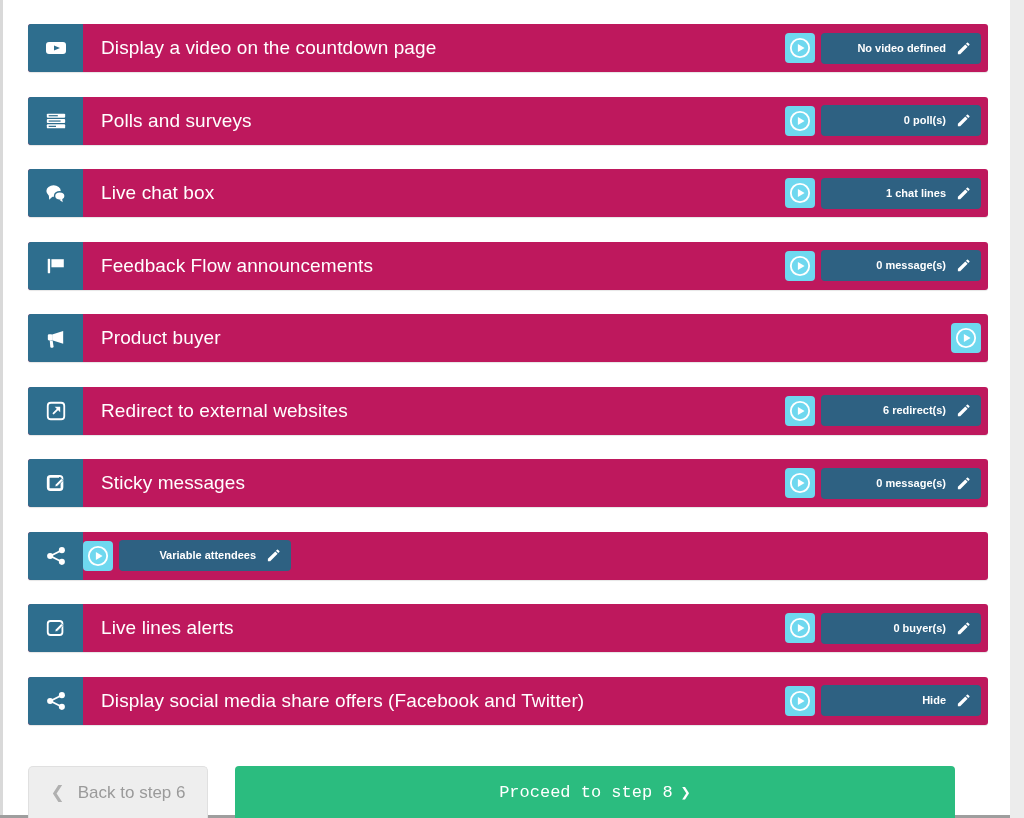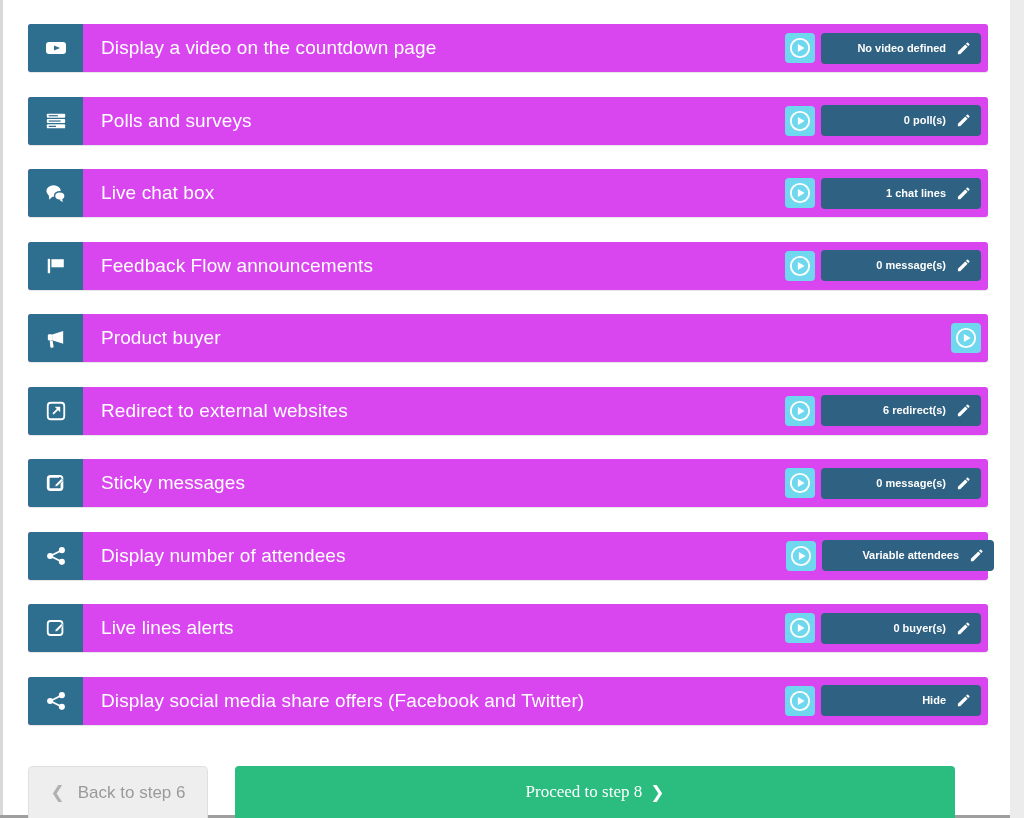--- a/index.html
+++ b/index.html
@@ -49,21 +49,21 @@
     top: 24px;
     width: 960px;
   }
 
   .feature-row {
     position: relative;
     display: flex;
     align-items: stretch;
     height: 48px;
     margin-bottom: 24.5px;
-    background: #d946ef;
+    background: #be185d;
     border-radius: 3px;
     box-shadow: 0 1px 1px rgba(0,0,0,0.10);
   }
 
   .icon-box {
     flex: 0 0 55px;
     background: #2e6e8e;
     border-radius: 3px 0 0 3px;
     display: flex;
     align-items: center;
@@ -168,21 +168,21 @@
     background: #2bbc7f;
     border: none;
     border-radius: 4px 4px 0 0;
     color: #ffffff;
     font-size: 17px;
     display: flex;
     align-items: center;
     justify-content: center;
     gap: 8px;
     cursor: pointer;
-    font-family: Liberation Serif, serif;
+    font-family: Liberation Mono, monospace;
   }
   .proceed-btn .chev { font-size: 17px; }
 </style>
 </head>
 <body>
 
 <div id="page">
 
   <div class="left-edge"></div>
   <div class="right-gutter"></div>
@@ -374,21 +374,20 @@
 
     <div class="feature-row wide">
       <div class="icon-box">
         <svg width="22" height="22" viewBox="0 0 24 24" aria-hidden="true">
           <path d="M17.2 6.3L7.4 11.2M7.4 12.8l9.8 4.9" stroke="#fff" stroke-width="2"></path>
           <circle cx="18.4" cy="5.6" r="3.3" fill="#fff"></circle>
           <circle cx="5.6" cy="12" r="3.3" fill="#fff"></circle>
           <circle cx="18.4" cy="18.4" r="3.3" fill="#fff"></circle>
         </svg>
       </div>
-      <div class="row-label">Display number of attendees</div>
       <div class="row-controls">
         <button class="play-btn">
           <svg width="22" height="22" viewBox="0 0 24 24" aria-hidden="true">
             <circle cx="12" cy="12" r="10" fill="none" stroke="#fff" stroke-width="2"></circle>
             <polygon points="9.7,7.6 17,12 9.7,16.4" fill="#fff"></polygon>
           </svg>
         </button>
         <div class="status-badge">
           <span class="badge-text">Variable attendees</span>
           <span class="pencil-icon">

